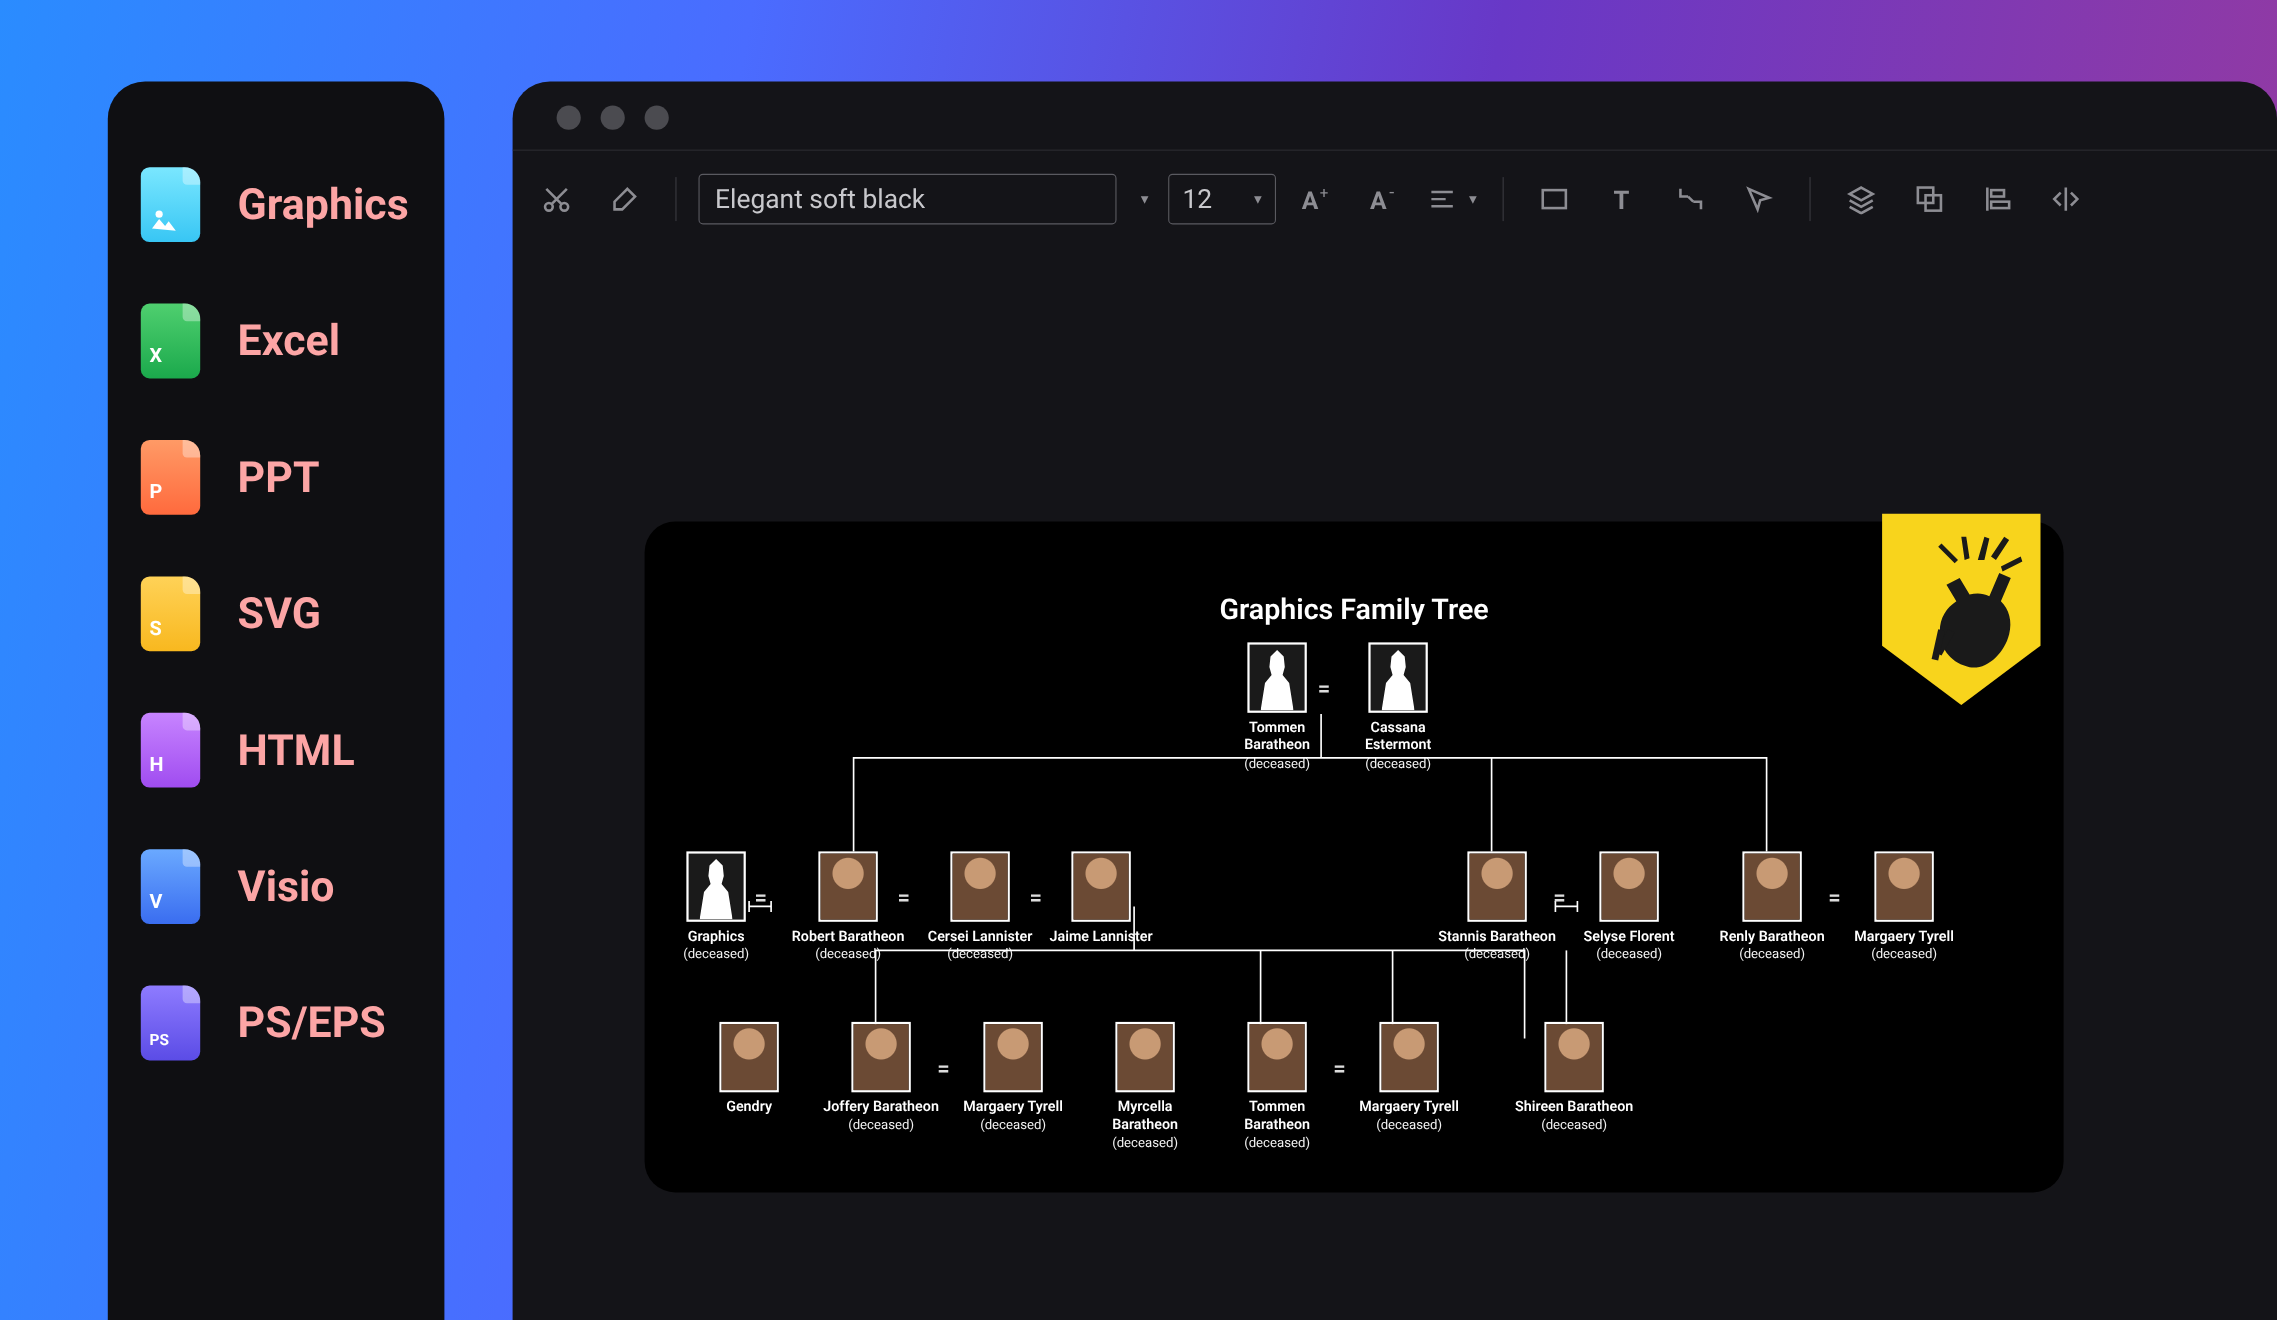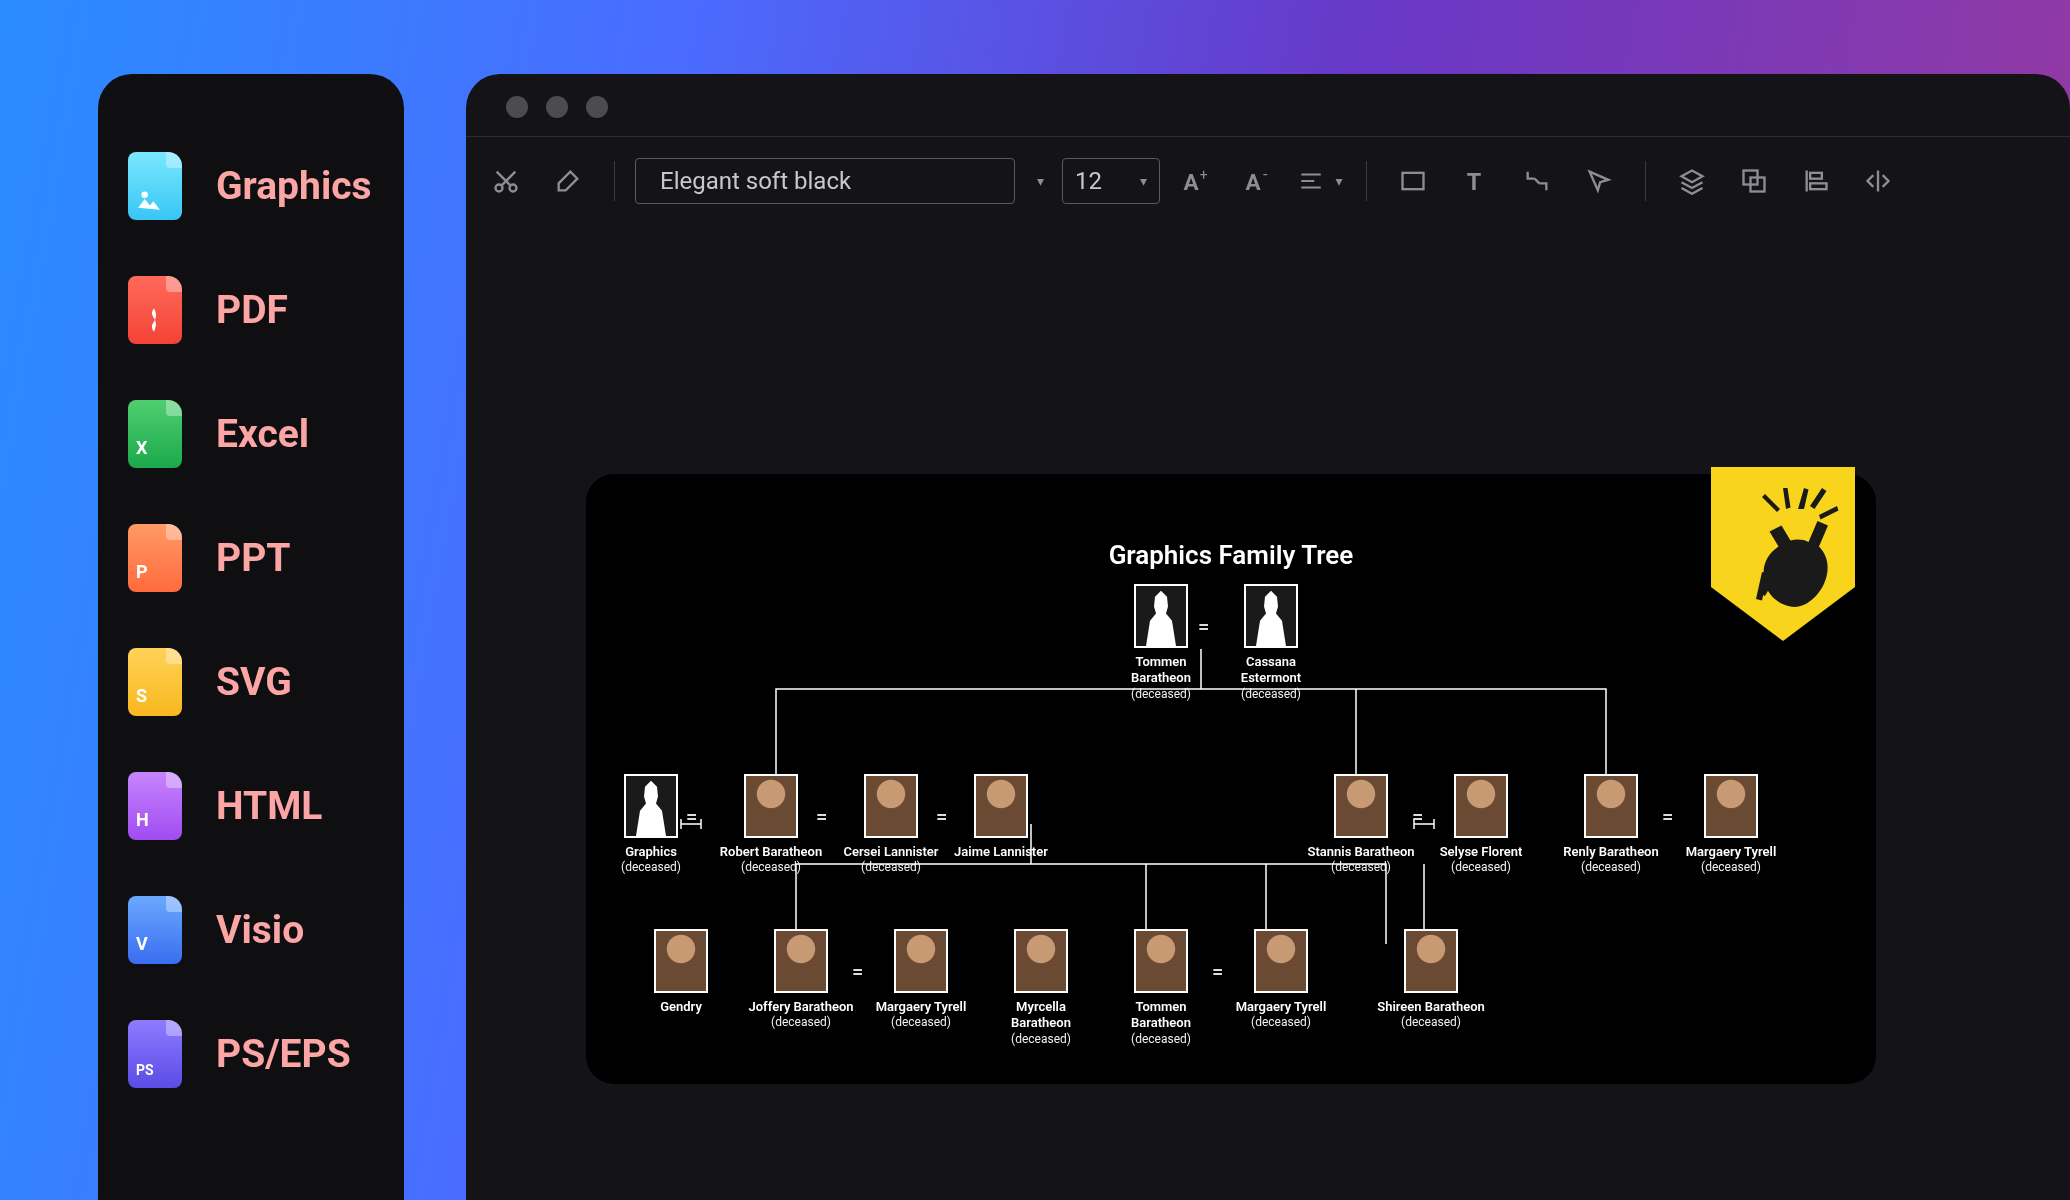--- a/index.html
+++ b/index.html
@@ -58,21 +58,21 @@
     display:flex; align-items:center;
     padding: 0 14px;
     gap: 10px;
   }
   .tb-btn { width:52px; height:52px; display:flex; align-items:center; justify-content:center; color:#8d8d93; cursor:pointer;}
   .divider { width:1px; height:40px; background:#3a3a40; margin:0 10px; }
   .font-select {
     width: 380px; height:46px;
     border:1px solid #5a5a60; border-radius:4px;
     background:transparent; color:#c8c8cc;
-    display:flex; align-items:center; padding:0 24px;
+    display:flex; align-items:center; padding:0 14px;
     font-size:24px; cursor:pointer;
   }
   .size-select {
     width: 98px; height:46px;
     border:1px solid #5a5a60; border-radius:4px;
     background:transparent; color:#c8c8cc;
     display:flex; align-items:center; padding:0 12px;
     font-size:24px; cursor:pointer; margin-left:8px;gap:17px;
   }
   .dd-caret { margin-left:12px; color:#8d8d93; font-size:14px;}
@@ -112,30 +112,20 @@
   <div class="side-item">
     <div class="side-icon-wrap">
       <div class="fi teal">
           <svg viewBox="0 0 24 24" width="26" height="26" style="position:absolute;left:8px;bottom:8px;fill:#fff">
             <circle cx="8" cy="8" r="3"></circle>
             <path d="M2 20l6-8 5 6 3-4 6 8z"></path>
           </svg>
         </div>
     </div>
     <div class="side-label">Graphics</div>
-  </div>
-  <div class="side-item">
-    <div class="side-icon-wrap">
-      <div class="fi red">
-          <svg viewBox="0 0 24 24" width="28" height="28" style="position:absolute;left:12px;bottom:10px;fill:#fff">
-            <path d="M12 2C6 10 18 10 12 22 6 14 18 14 12 2z"></path>
-          </svg>
-        </div>
-    </div>
-    <div class="side-label">PDF</div>
   </div>
   <div class="side-item">
     <div class="side-icon-wrap">
       <div class="fi green">
           <span class="fi-label">X</span>
         </div>
     </div>
     <div class="side-label">Excel</div>
   </div>
   <div class="side-item">

